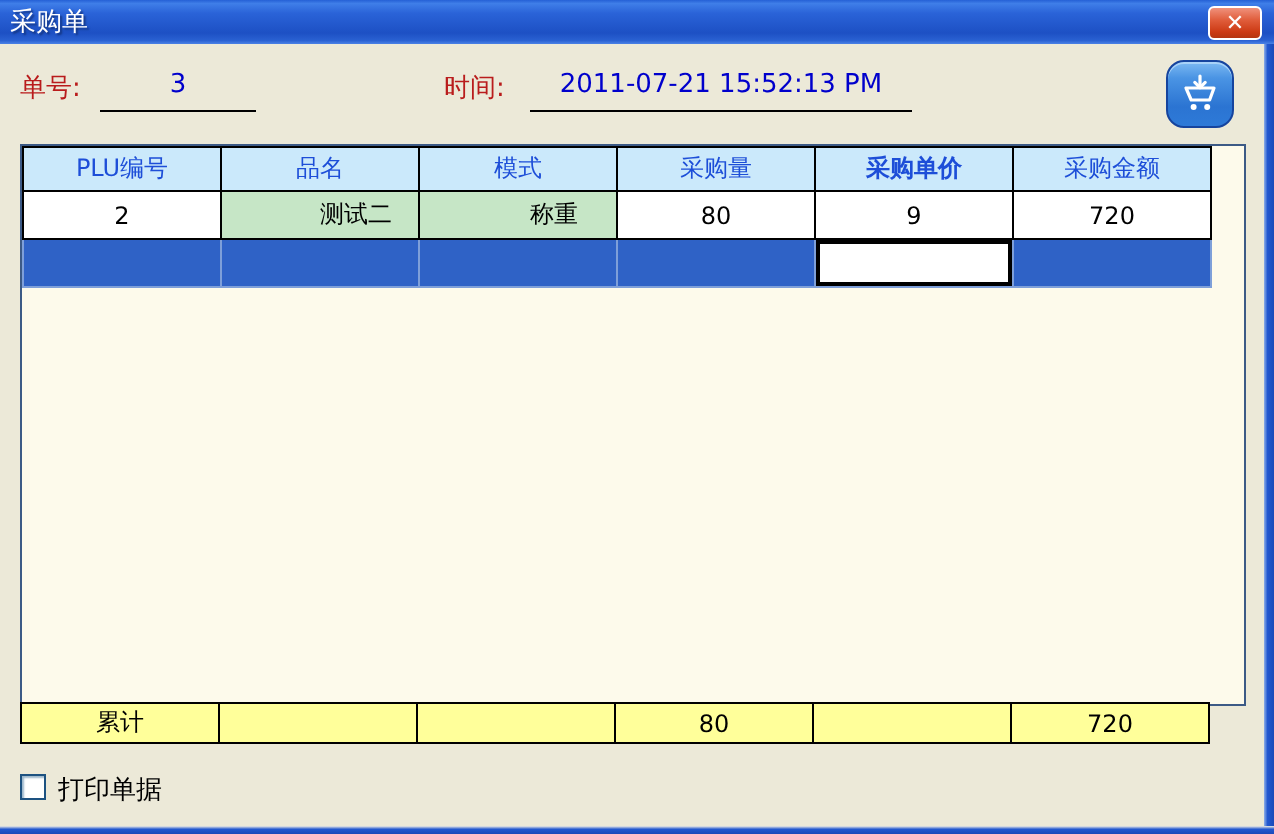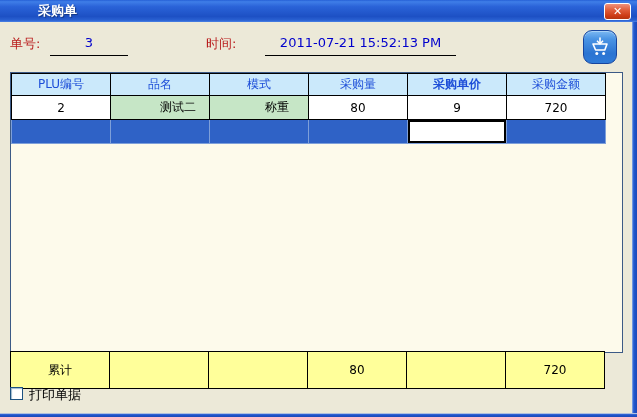--- a/index.html
+++ b/index.html
@@ -4,22 +4,22 @@
 <style>
   * { margin:0; padding:0; box-sizing:border-box; }
   html,body { width:637px; height:417px; }
   body { font-family:"DejaVu Sans","Liberation Sans",sans-serif; background:#ece9d8; }
   .window { position:relative; width:637px; height:417px; background:#ece9d8; overflow:hidden; }
 
   
   .titlebar { position:absolute; left:0; top:0; width:637px; height:22px;
     background:linear-gradient(180deg,#2560d6 0%,#3f7ee8 8%,#2a63d8 30%,#1d50c4 75%,#2a61d2 92%,#4a82e6 100%);
     display:flex; align-items:center; }
-  .title-text { color:#fff; font-weight:bold; font-size:13px; padding-left:16px;
-    text-shadow:1px 1px 1px #13347e;margin-left:22px; }
+  .title-text { color:#fff; font-weight:normal; font-size:13px; padding-left:5px;
+    text-shadow:1px 1px 1px #13347e; }
   .close-btn { position:absolute; right:6px; top:3px; width:27px; height:17px;
     border:1px solid #fff; border-radius:3px;
     background:linear-gradient(180deg,#f0917c 0%,#e05d3b 40%,#cc3a14 80%,#b53511 100%);
     color:#fff; font-size:11px; font-weight:bold; display:flex; align-items:center; justify-content:center; cursor:pointer; }
   
   .win-border-right { position:absolute; right:0; top:22px; width:5px; height:395px;
     background:linear-gradient(90deg,#8fb0e8 0%,#2258d0 35%,#1b49b8 100%); }
   .win-border-bottom { position:absolute; left:0; bottom:0; width:637px; height:4px;
     background:linear-gradient(180deg,#f2efe4 0%,#2258d0 40%,#1b49b8 100%); }
 
@@ -42,21 +42,21 @@
   tr.hdr td.active { font-weight:bold;margin-top:17px; }
   tr.r1 td { height:24px; background:#fff; }
   tr.r1 td.greenbg { background:#c6e6c6;padding-left:36px; }
   tr.sel td { height:23px; background:#2f62c6; border:1px solid #7e9fd9; }
   tr.sel td.editcell { padding:0; background:#2f62c6; }
   .cell-editor { display:block; width:100%; height:23px; border:2px solid #000; background:#fff;
     outline:none; font-size:12px; text-align:center; font-family:inherit; }
 
   
   table.totals { position:absolute; left:10px; top:351px; border-collapse:collapse; table-layout:fixed; width:595px; }
-  table.totals td { border:1px solid #000; background:#ffff9a; height:37px; text-align:center; font-size:12px; }
+  table.totals td { border:1px solid #000; background:#ffff9a; height:20px; text-align:center; font-size:12px; }
 
   
   .checkbox { position:absolute; left:10px; top:387px; width:13px; height:13px; background:#fff;
     border:1px solid #1d5281; box-shadow:inset 1px 1px 1px #9db8cc; cursor:pointer; }
   .checkbox-label { position:absolute; left:29px; top:386px; font-size:13px; cursor:default; }
   .xp-btn { position:absolute; top:384px; width:76px; height:23px; border:1px solid #44546a; border-radius:3px;
     background:linear-gradient(180deg,#ffffff 0%,#f5f4ec 45%,#e6e3d5 85%,#d9d5c5 100%);
     font-size:13px; color:#000; text-align:center; line-height:21px; cursor:pointer;
     box-shadow:inset 0 1px 0 #fff; font-family:inherit; }
   .btn-ok { left:236px; }
@@ -73,21 +73,21 @@
   <div class="close-btn">
     <span>✕</span>
   </div>
   <div class="win-border-right"></div>
   <div class="win-border-bottom"></div>
 
   <span class="lbl" style="left:10px; top:35px;">单号:</span>
   <span class="field-value" style="left:50px; top:35px; width:78px;">3</span>
   <div class="underline" style="left:50px; top:55px; width:78px;"></div>
 
-  <span class="lbl" style="left:206px; top:35px;">时间:</span>
+  <span class="lbl" style="left:222px; top:35px;">时间:</span>
   <span class="field-value" style="left:265px; top:35px; width:191px;">2011-07-21 15:52:13 PM</span>
   <div class="underline" style="left:265px; top:55px; width:191px;"></div>
 
   <div class="cart-btn">
     <svg width="22" height="22" viewBox="0 0 22 22">
       <g fill="none" stroke="#ffffff" stroke-width="1.6" stroke-linecap="round" stroke-linejoin="round">
         <path d="M11 2 v5.2"></path>
         <path d="M8.4 5.2 L11 7.8 L13.6 5.2"></path>
         <path d="M4 8 h14 l-2.2 6 H6.6 Z"></path>
       </g>

